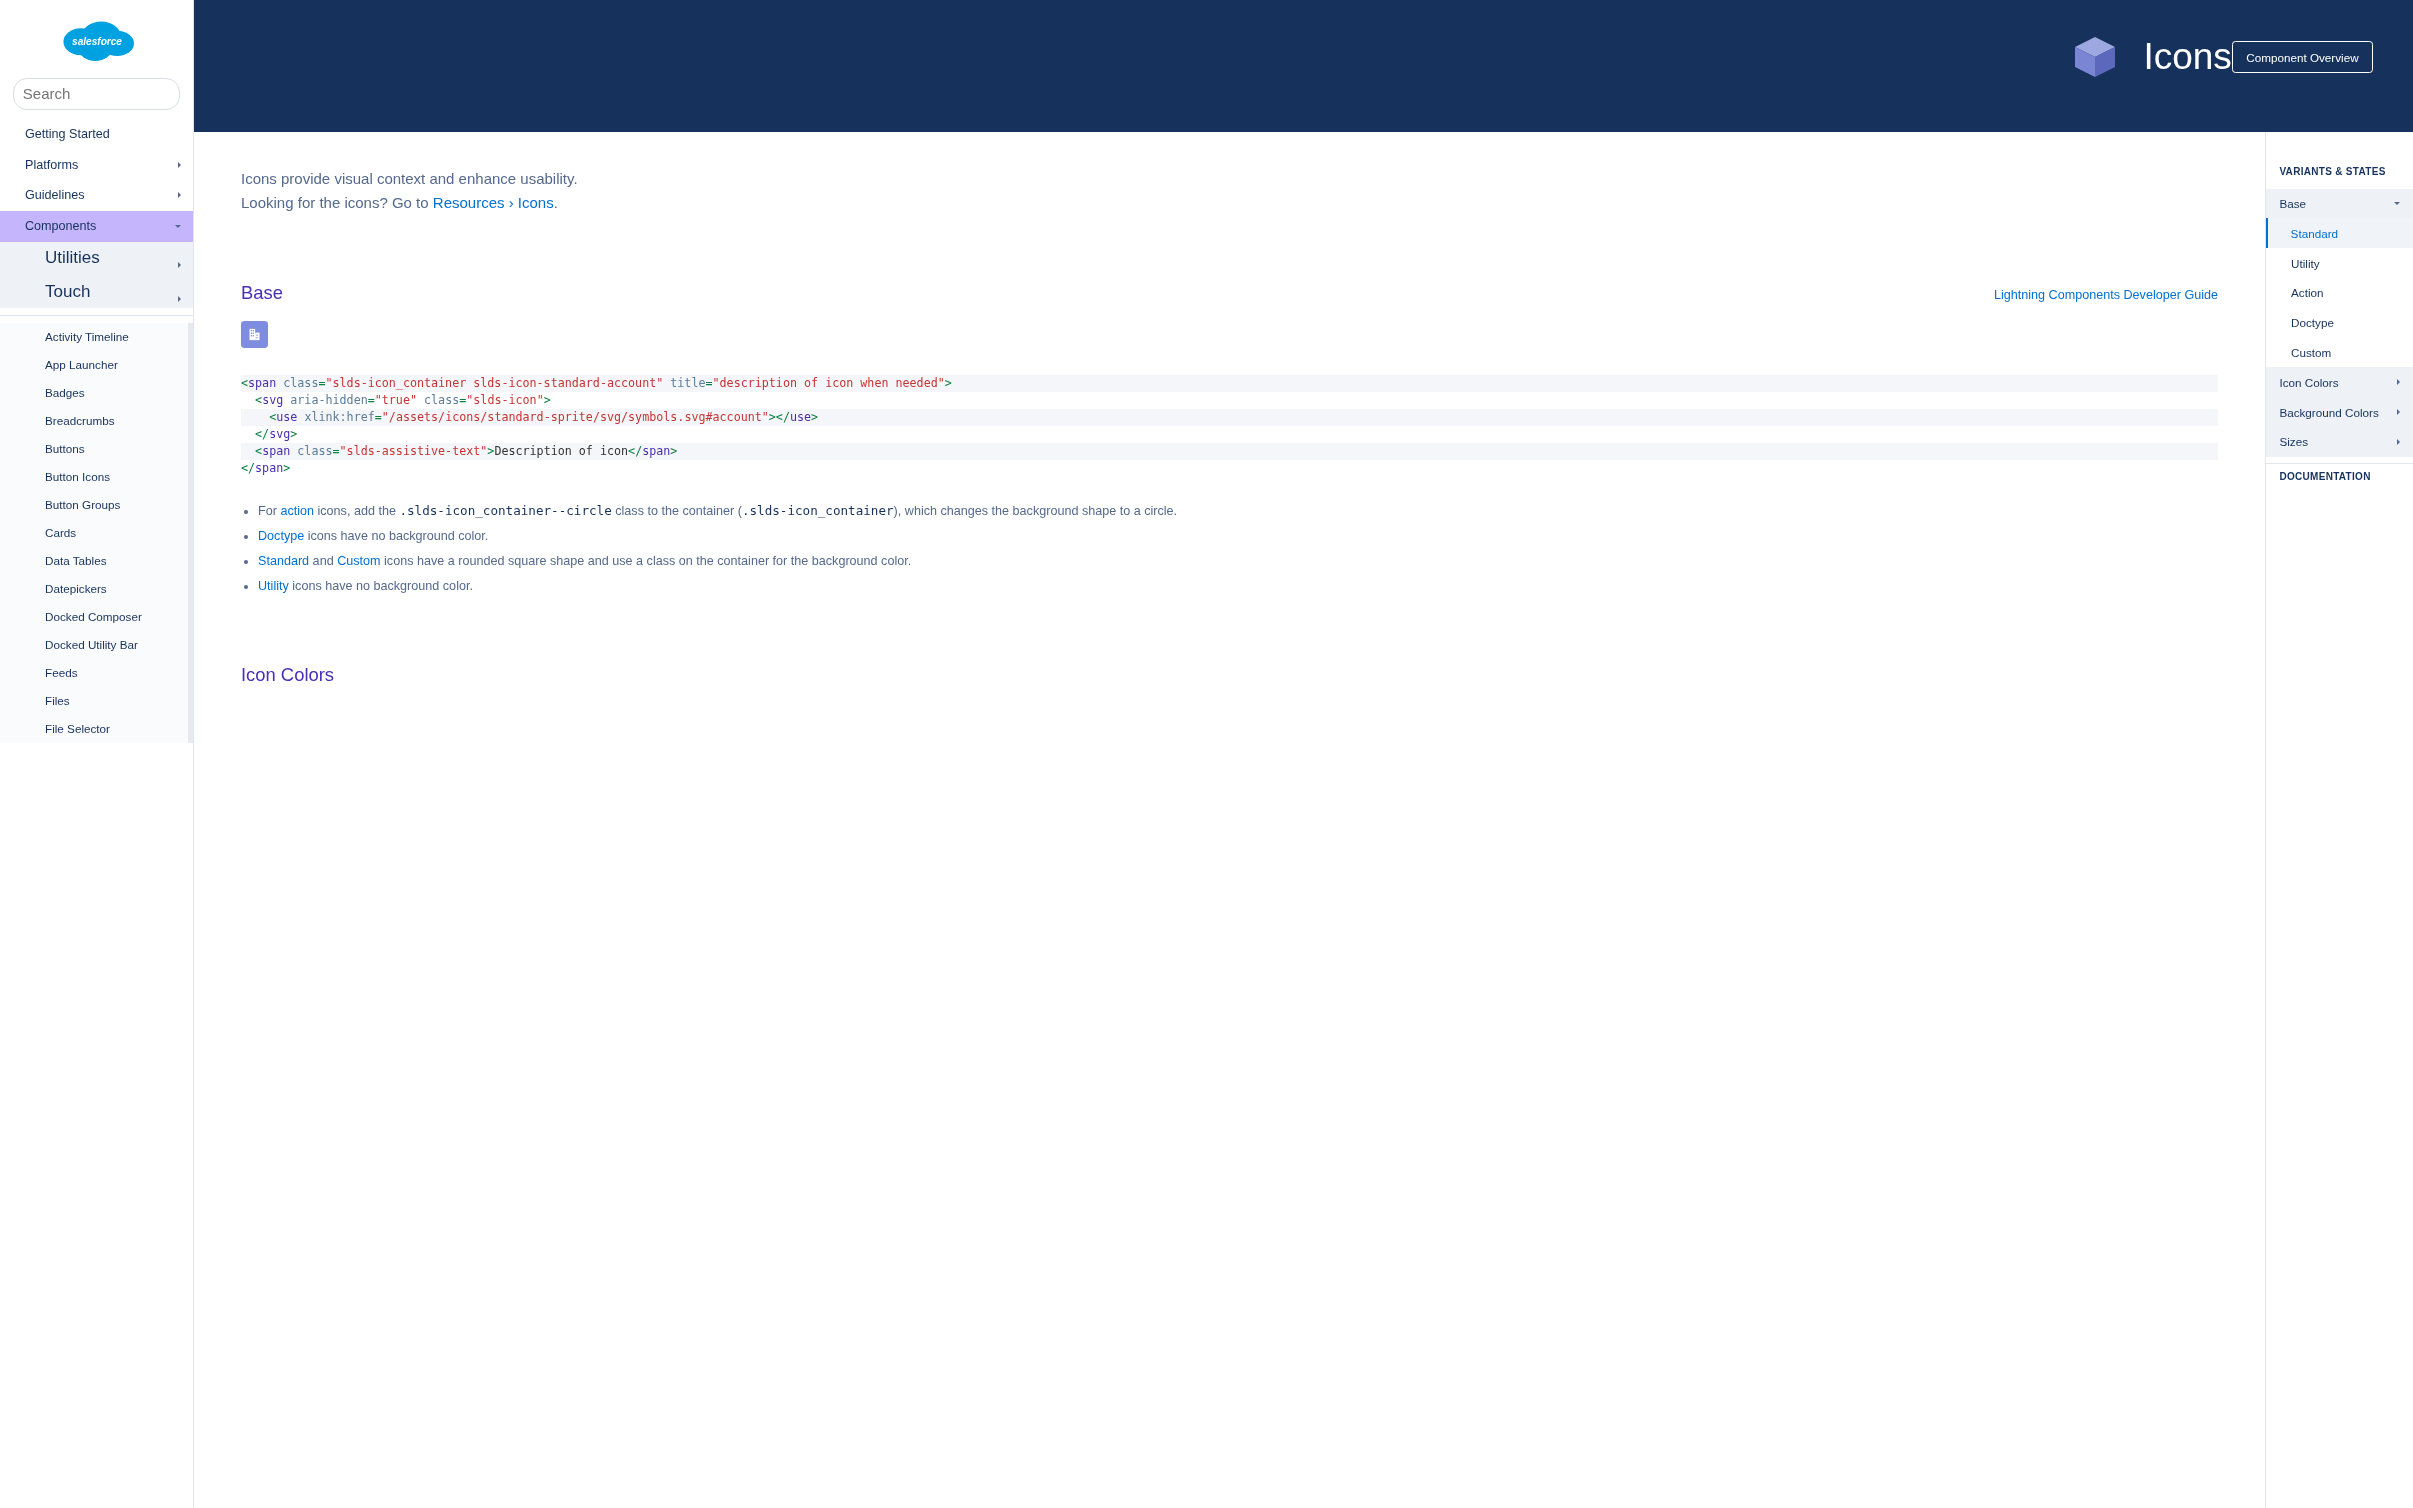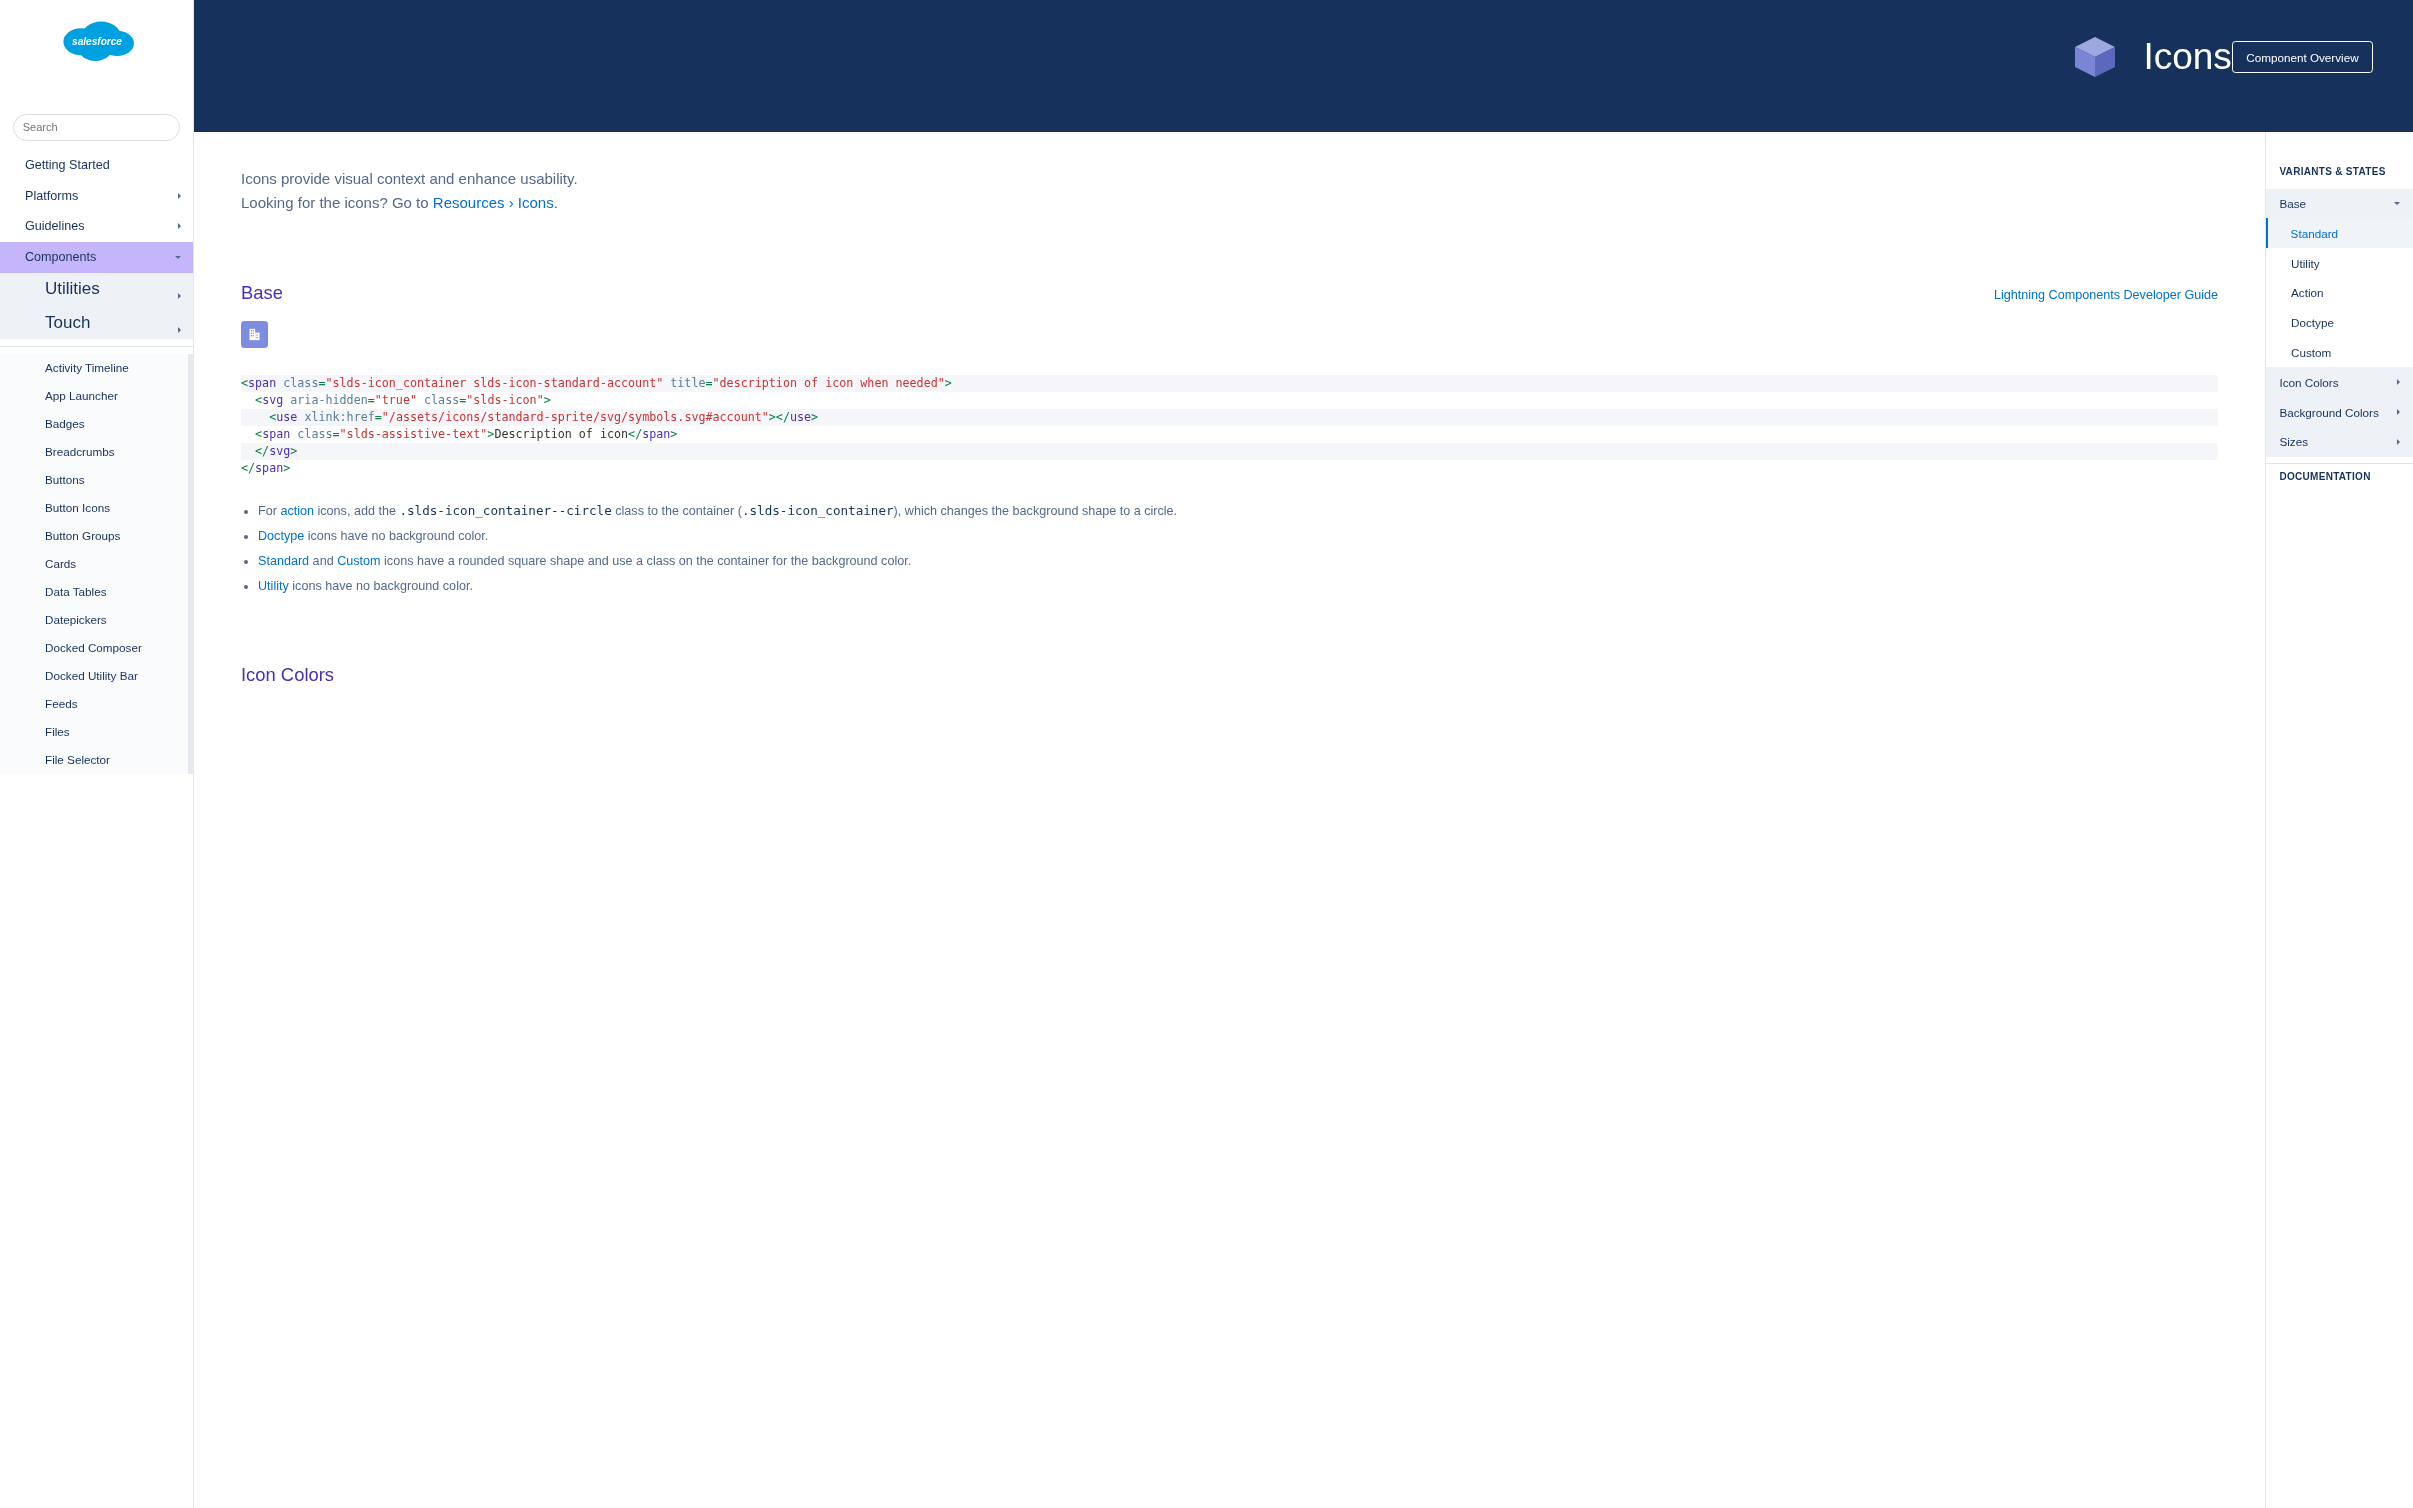--- a/index.html
+++ b/index.html
@@ -1,21 +1,21 @@
 <!DOCTYPE html>
 <html style="font-size:13.4px"><head>
 <meta charset="utf-8">
 <style>
 * { box-sizing: border-box; margin: 0; padding: 0; }
 body { font-family: "Salesforce Sans", Arial, sans-serif; color: #16325c; font-size: 11.7px; display: flex; height: 100vh; overflow: hidden; }
 .sidebar { width: 194px; background: #fff; border-right: 0.8px solid #e0e5ee; display: flex; flex-direction: column; flex-shrink: 0; overflow-y: auto; }
 .logo-area { padding: 8.4px 0 6.7px; text-align: center; }
 .salesforce-logo { display: inline-block; width: 84px; height: 59px; }
 .search-box { margin: 1.7px 13.4px 8.4px; }
-.search-box input { width: 100%; padding: 6.7px 8.4px; border: 0.8px solid #d8dde6; border-radius: 14px; font-size: 11px; margin-top: 36px; }
+.search-box input { width: 100%; padding: 6.7px 8.4px; border: 0.8px solid #d8dde6; border-radius: 14px; font-size: 15px; }
 .nav-top { background: #fff; }
 .nav-item { display: flex; align-items: center; justify-content: space-between; padding: 8.4px 11.7px 8.4px 25px; color: #16325c; cursor: pointer; font-size: 12.6px; }
 .nav-item.expanded { background: #c4b5fd; }
 .nav-section-expanded { background: #eef1f6; }
 .nav-sub { padding-left: 45px; padding-top: 6.7px; padding-bottom: 6.7px; font-size: 17px; display:flex; justify-content:space-between; align-items:flex-end; padding-right:11.7px; cursor:pointer; }
 .chev { width: 0; height: 0; border-left: 3.4px solid #54698d; border-top: 3.4px solid transparent; border-bottom: 3.4px solid transparent; }
 .chev-down { width: 0; height: 0; border-top: 3.4px solid #54698d; border-left: 3.4px solid transparent; border-right: 3.4px solid transparent; }
 .nav-divider { height: 0.8px; background: #e0e5ee; margin: 6.7px 0; }
 .nav-comp-list { background: #fafbfc; border-right: 5px solid #e6e9ee; }
 .comp-item { padding: 7.5px 11.7px 7.5px 45px; font-size: 11.7px; color: #16325c; cursor: pointer; }
@@ -157,22 +157,22 @@
             <rect x="9" y="13" width="2" height="2" fill="#7f8de1"></rect>
             <rect x="15" y="12" width="2" height="2" fill="#7f8de1"></rect>
             <rect x="15" y="16" width="2" height="2" fill="#7f8de1"></rect>
           </svg>
       </div>
 
       <div class="codeblock">
         <div class="line"><span class="tag-b">&lt;</span><span class="tag-n">span</span> <span class="attr-n">class</span><span class="tag-b">=</span><span class="attr-v">"slds-icon_container slds-icon-standard-account"</span> <span class="attr-n">title</span><span class="tag-b">=</span><span class="attr-v">"<span>description of icon when needed</span>"</span><span class="tag-b">&gt;</span></div>
         <div class="line">  <span class="tag-b">&lt;</span><span class="tag-n">svg</span> <span class="attr-n">aria-hidden</span><span class="tag-b">=</span><span class="attr-v">"true"</span> <span class="attr-n">class</span><span class="tag-b">=</span><span class="attr-v">"slds-icon"</span><span class="tag-b">&gt;</span></div>
         <div class="line">    <span class="tag-b">&lt;</span><span class="tag-n">use</span> <span class="attr-n">xlink:href</span><span class="tag-b">=</span><span class="attr-v">"<span>/assets/icons/standard-sprite/svg/symbols.svg#account</span>"</span><span class="tag-b">&gt;&lt;/</span><span class="tag-n">use</span><span class="tag-b">&gt;</span></div>
+        <div class="line">  <span class="tag-b">&lt;/</span><span class="tag-n">svg</span><span class="tag-b">&gt;</span></div>
         <div class="line">  <span class="tag-b">&lt;</span><span class="tag-n">span</span> <span class="attr-n">class</span><span class="tag-b">=</span><span class="attr-v">"slds-assistive-text"</span><span class="tag-b">&gt;</span><span class="txt">Description of icon</span><span class="tag-b">&lt;/</span><span class="tag-n">span</span><span class="tag-b">&gt;</span></div>
-        <div class="line">  <span class="tag-b">&lt;/</span><span class="tag-n">svg</span><span class="tag-b">&gt;</span></div>
         <div class="line"><span class="tag-b">&lt;/</span><span class="tag-n">span</span><span class="tag-b">&gt;</span></div>
       </div>
 
       <ul class="bullets">
         <li><span>For </span><a href="#">action</a><span> icons, add the </span><code>.slds-icon_container--circle</code><span> class to the container (</span><code>.slds-icon_container</code><span>), which changes the background shape to a circle.</span></li>
         <li><a href="#">Doctype</a><span> icons have no background color.</span></li>
         <li><a href="#">Standard</a><span> and </span><a href="#">Custom</a><span> icons have a rounded square shape and use a class on the container for the background color.</span></li>
         <li><a href="#">Utility</a><span> icons have no background color.</span></li>
       </ul>
 

